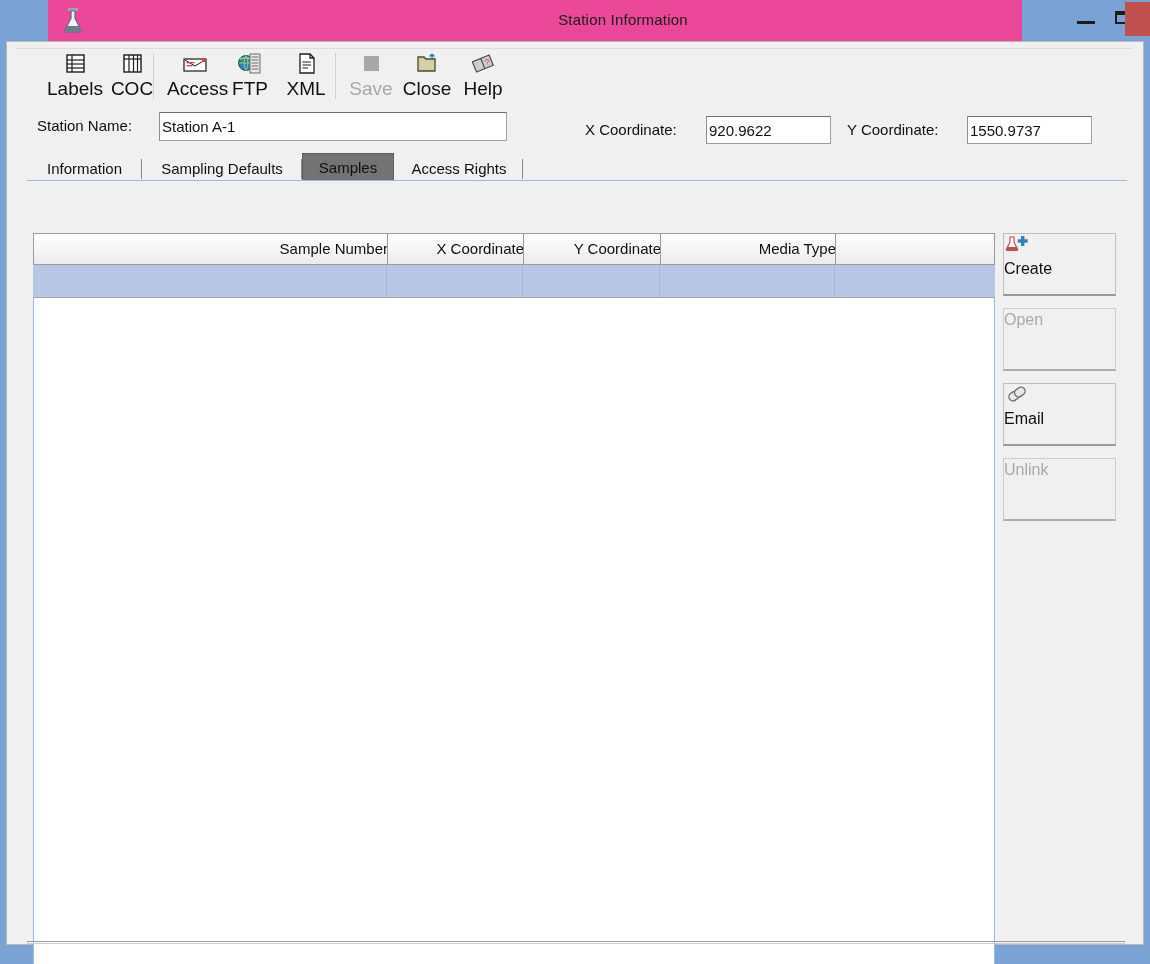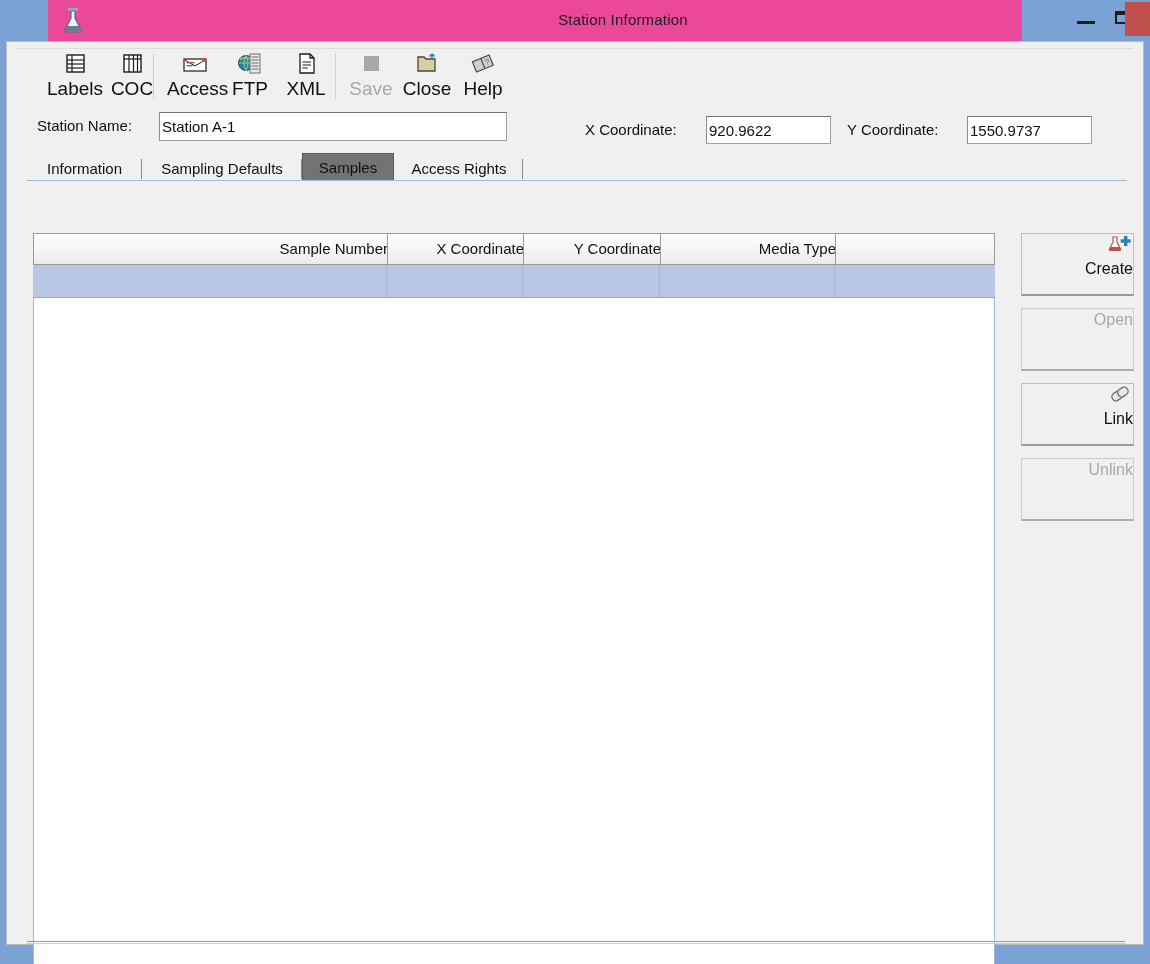--- a/index.html
+++ b/index.html
@@ -264,28 +264,28 @@
 
   
   #sidebtns {
     position: absolute;
     left: 976px; top: 52px;
     width: 124px;
     height: 739px;
   }
   .sbtn {
     position: absolute;
-    left: 18px;
+    left: 0;
     width: 113px;
     height: 63px;
     background: #f0f0f0;
     border: 1px solid #bfbfbf;
     border-bottom: 2px solid #9a9a9a;
     box-sizing: border-box;
-    text-align: right;
+    text-align: left;
     cursor: default;
   }
   .sbtn .ico {
     position: relative;
     margin: 6px auto 0;
     width: 26px;
     height: 20px;
   }
   .sbtn .lbl {
     display: block;
@@ -538,21 +538,21 @@
 
         <div class="sbtn" style="top:150px">
           <span class="ico">
             <svg width="26" height="20" viewBox="0 0 26 20">
               <g transform="rotate(-35 13 10)">
                 <rect x="4" y="6" width="11" height="8" rx="4" ry="4" fill="#e8e8e8" stroke="#6a6a6a" stroke-width="1.3"></rect>
                 <rect x="11" y="6" width="11" height="8" rx="4" ry="4" fill="#e8e8e8" stroke="#6a6a6a" stroke-width="1.3"></rect>
               </g>
             </svg>
           </span>
-          <span class="lbl">Link</span>
+          <span class="lbl">Email</span>
         </div>
 
         <div class="sbtn disabled" style="top:225px">
           <span class="ico"></span>
           <span class="lbl">Unlink</span>
         </div>
       </div>
     </div>
 
     <div id="bottom-edge"></div>

